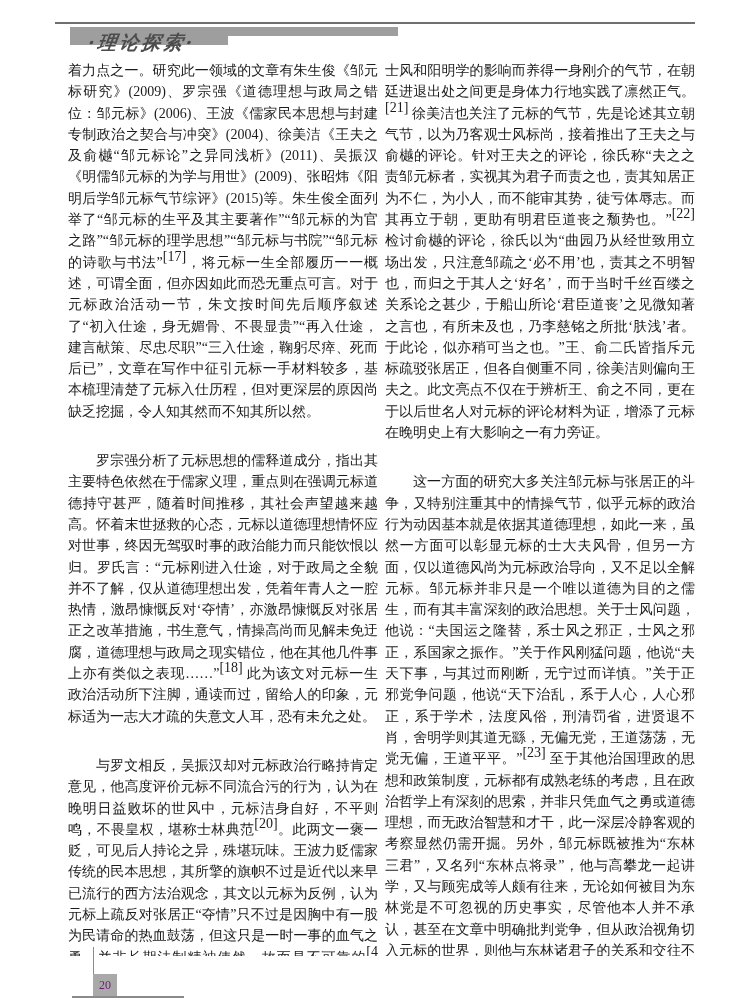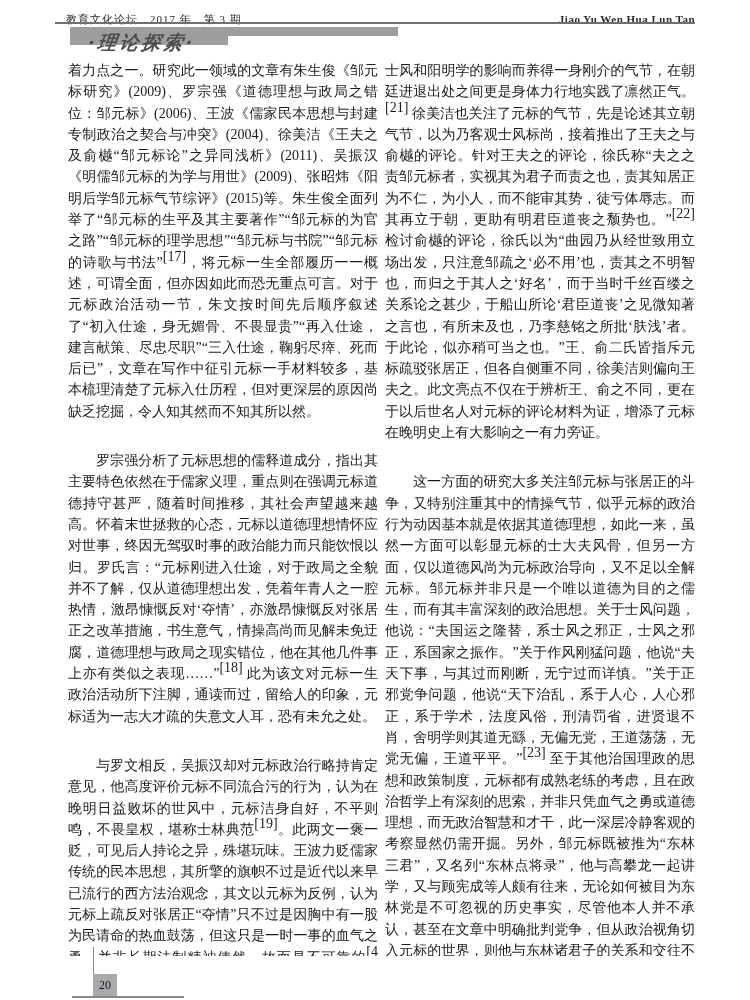--- a/index.html
+++ b/index.html
@@ -74,44 +74,40 @@
     background: #8a8a8a;
   }
   .folio-hline {
     position: absolute; left: 72px; top: 996px; width: 112px; height: 2px;
     background: #8a8a8a;
   }
   .folio-box {
     position: absolute; left: 93px; top: 974px; width: 24px; height: 22px;
     background: #a9a9a9;
     display: flex; align-items: center; justify-content: center;
-    font-size: 12px; color: #0f172a;
+    font-size: 12px; color: #701a75;
   }
 </style>
 </head>
 <body>
 
 <div class="page">
 
-  <div class="running-header">
-    <span class="cn">教育文化论坛　2017 年　第 3 期</span>
-    <span class="en">Jiao Yu Wen Hua Lun Tan</span>
-  </div>
 
   <div class="header-rule"></div>
 
   <div class="banner-box"></div>
   <div class="banner-tail"></div>
   <div class="banner-label">·理论探索·</div>
 
   <div class="columns">
     <div class="column" id="left-col">
         <p class="para">着力点之一。研究此一领域的文章有朱生俊《邹元标研究》(2009)、罗宗强《道德理想与政局之错位：邹元标》(2006)、王波《儒家民本思想与封建专制政治之契合与冲突》(2004)、徐美洁《王夫之及俞樾“邹元标论”之异同浅析》(2011)、吴振汉《明儒邹元标的为学与用世》(2009)、张昭炜《阳明后学邹元标气节综评》(2015)等。朱生俊全面列举了“邹元标的生平及其主要著作”“邹元标的为官之路”“邹元标的理学思想”“邹元标与书院”“邹元标的诗歌与书法”<sup>[17]</sup>，将元标一生全部履历一一概述，可谓全面，但亦因如此而恐无重点可言。对于元标政治活动一节，朱文按时间先后顺序叙述了“初入仕途，身无媚骨、不畏显贵”“再入仕途，建言献策、尽忠尽职”“三入仕途，鞠躬尽瘁、死而后已”，文章在写作中征引元标一手材料较多，基本梳理清楚了元标入仕历程，但对更深层的原因尚缺乏挖掘，令人知其然而不知其所以然。</p>
         <p class="para indent">罗宗强分析了元标思想的儒释道成分，指出其主要特色依然在于儒家义理，重点则在强调元标道德持守甚严，随着时间推移，其社会声望越来越高。怀着末世拯救的心态，元标以道德理想情怀应对世事，终因无驾驭时事的政治能力而只能饮恨以归。罗氏言：“元标刚进入仕途，对于政局之全貌并不了解，仅从道德理想出发，凭着年青人之一腔热情，激昂慷慨反对‘夺情’，亦激昂慷慨反对张居正之改革措施，书生意气，情操高尚而见解未免迂腐，道德理想与政局之现实错位，他在其他几件事上亦有类似之表现……”<sup>[18]</sup> 此为该文对元标一生政治活动所下注脚，通读而过，留给人的印象，元标适为一志大才疏的失意文人耳，恐有未允之处。</p>
-        <p class="para indent">与罗文相反，吴振汉却对元标政治行略持肯定意见，他高度评价元标不同流合污的行为，认为在晚明日益败坏的世风中，元标洁身自好，不平则鸣，不畏皇权，堪称士林典范<sup>[19]</sup>。此两文一褒一贬，可见后人持论之异，殊堪玩味。王波力贬儒家传统的民本思想，其所擎的旗帜不过是近代以来早已流行的西方法治观念，其文以元标为反例，认为元标上疏反对张居正“夺情”只不过是因胸中有一股为民请命的热血鼓荡，但这只是一时一事的血气之勇，并非长期法制精神使然，故而是不可靠的<sup>[40]</sup>。该文既将儒家民本思想视作封建专制下统治人民的“装饰品”，则元标的政治活动性质自然不问可知。</p>
+        <p class="para indent">与罗文相反，吴振汉却对元标政治行略持肯定意见，他高度评价元标不同流合污的行为，认为在晚明日益败坏的世风中，元标洁身自好，不平则鸣，不畏皇权，堪称士林典范<sup>[20]</sup>。此两文一褒一贬，可见后人持论之异，殊堪玩味。王波力贬儒家传统的民本思想，其所擎的旗帜不过是近代以来早已流行的西方法治观念，其文以元标为反例，认为元标上疏反对张居正“夺情”只不过是因胸中有一股为民请命的热血鼓荡，但这只是一时一事的血气之勇，并非长期法制精神使然，故而是不可靠的<sup>[40]</sup>。该文既将儒家民本思想视作封建专制下统治人民的“装饰品”，则元标的政治活动性质自然不问可知。</p>
       </div>
     <div class="column" id="right-col">
         <p class="para">士风和阳明学的影响而养得一身刚介的气节，在朝廷进退出处之间更是身体力行地实践了凛然正气。<sup>[21]</sup> 徐美洁也关注了元标的气节，先是论述其立朝气节，以为乃客观士风标尚，接着推出了王夫之与俞樾的评论。针对王夫之的评论，徐氏称“夫之之责邹元标者，实视其为君子而责之也，责其知居正为不仁，为小人，而不能审其势，徒亏体辱志。而其再立于朝，更助有明君臣道丧之颓势也。”<sup>[22]</sup> 检讨俞樾的评论，徐氏以为“曲园乃从经世致用立场出发，只注意邹疏之‘必不用’也，责其之不明智也，而归之于其人之‘好名’，而于当时千丝百缕之关系论之甚少，于船山所论‘君臣道丧’之见微知著之言也，有所未及也，乃李慈铭之所批‘肤浅’者。于此论，似亦稍可当之也。”王、俞二氏皆指斥元标疏驳张居正，但各自侧重不同，徐美洁则偏向王夫之。此文亮点不仅在于辨析王、俞之不同，更在于以后世名人对元标的评论材料为证，增添了元标在晚明史上有大影响之一有力旁证。</p>
         <p class="para indent">这一方面的研究大多关注邹元标与张居正的斗争，又特别注重其中的情操气节，似乎元标的政治行为动因基本就是依据其道德理想，如此一来，虽然一方面可以彰显元标的士大夫风骨，但另一方面，仅以道德风尚为元标政治导向，又不足以全解元标。邹元标并非只是一个唯以道德为目的之儒生，而有其丰富深刻的政治思想。关于士风问题，他说：“夫国运之隆替，系士风之邪正，士风之邪正，系国家之振作。”关于作风刚猛问题，他说“夫天下事，与其过而刚断，无宁过而详慎。”关于正邪党争问题，他说“天下治乱，系于人心，人心邪正，系于学术，法度风俗，刑清罚省，进贤退不肖，舍明学则其道无繇，无偏无党，王道荡荡，无党无偏，王道平平。”<sup>[23]</sup> 至于其他治国理政的思想和政策制度，元标都有成熟老练的考虑，且在政治哲学上有深刻的思索，并非只凭血气之勇或道德理想，而无政治智慧和才干，此一深层冷静客观的考察显然仍需开掘。另外，邹元标既被推为“东林三君”，又名列“东林点将录”，他与高攀龙一起讲学，又与顾宪成等人颇有往来，无论如何被目为东林党是不可忽视的历史事实，尽管他本人并不承认，甚至在文章中明确批判党争，但从政治视角切入元标的世界，则他与东林诸君子的关系和交往不能不详加考察，此亦尚待拓展。</p>
       </div>
   </div>
 
   <div class="folio-vline"></div>
   <div class="folio-hline"></div>
   <div class="folio-box">

